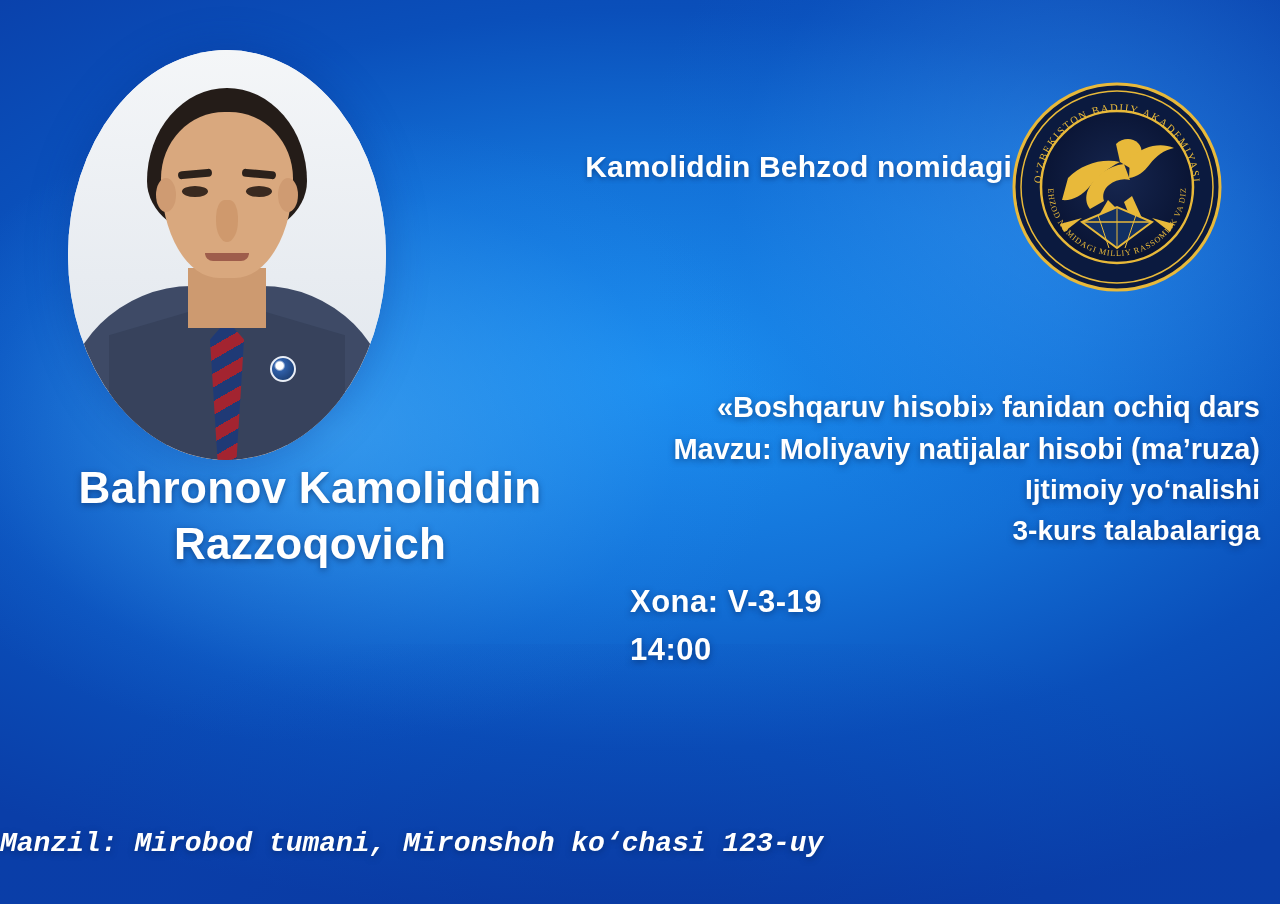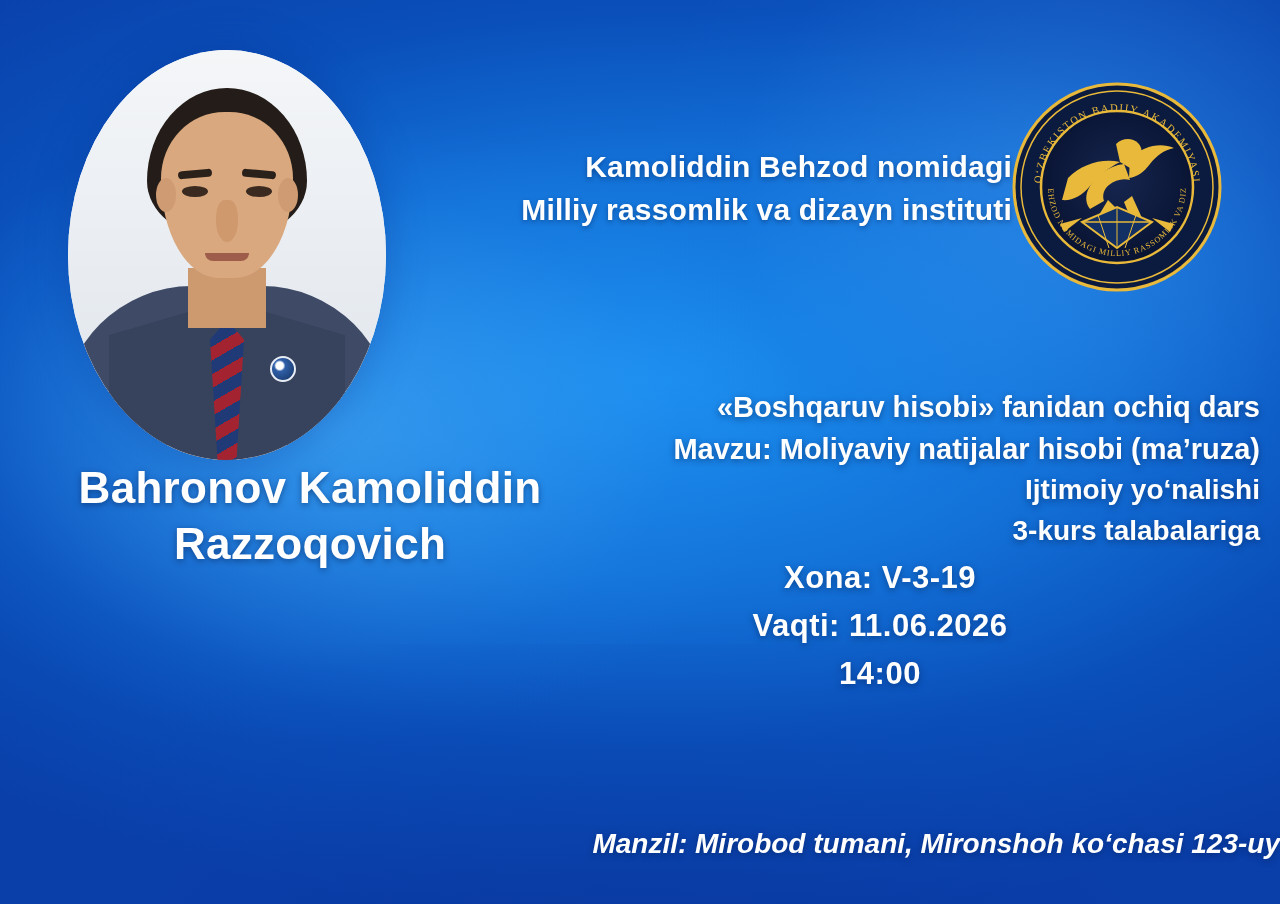--- a/index.html
+++ b/index.html
@@ -268,42 +268,42 @@
     font-weight: bold;
     line-height: 1.45;
   }
   .lesson .l-line.big {
     font-size: 29px;
   }
 
   .when {
     position: absolute;
     left: 630px;
-    top: 554px;
+    top: 578px;
     width: 500px;
-    text-align: center;
+    text-align: left;
     color: #ffffff;
     text-shadow: 0 2px 6px rgba(3,30,80,0.5);
   }
   .when div {
     font-size: 31px;
     font-weight: bold;
     line-height: 1.55;
     letter-spacing: .5px;
   }
 
   
   .address {
     position: absolute;
     left: 0;
     top: 828px;
     width: 1280px;
-    text-align: right;
+    text-align: left;
     color: #ffffff;
-    font-family: Liberation Sans, sans-serif;
+    font-family: Liberation Mono, monospace;
     font-style: italic;
     font-weight: bold;
     font-size: 28px;
     text-shadow: 0 2px 6px rgba(3,30,80,0.5);
   }
 </style>
 </head>
 <body>
 
 <div class="poster">
@@ -327,21 +327,20 @@
     <div class="p-brow-l"></div>
     <div class="p-brow-r"></div>
     <div class="p-eye-l"></div>
     <div class="p-eye-r"></div>
     <div class="p-nose"></div>
     <div class="p-mouth"></div>
   </div>
 
   <div class="inst-title">
     <div>Kamoliddin Behzod nomidagi</div>
-    <div>Milliy rassomlik va dizayn instituti</div>
   </div>
 
   <div class="emblem">
     <svg viewBox="0 0 210 210" width="210" height="210" aria-hidden="true">
       <defs>
         <path id="arcTop" d="M 29,105 A 76,76 0 0 1 181,105"></path>
         <path id="arcBottom" d="M 36,105 A 69,69 0 0 0 174,105"></path>
         <radialGradient id="emblemBg" cx="50%" cy="45%" r="65%">
           <stop offset="0%" stop-color="#16264f"></stop>
           <stop offset="100%" stop-color="#060f2c"></stop>
@@ -390,18 +389,17 @@
 
   <div class="lesson">
     <div class="l-line big">«Boshqaruv hisobi» fanidan ochiq dars</div>
     <div class="l-line big">Mavzu: Moliyaviy natijalar hisobi (ma’ruza)</div>
     <div class="l-line">Ijtimoiy yo‘nalishi</div>
     <div class="l-line">3-kurs talabalariga</div>
   </div>
 
   <div class="when">
     <div>Xona: V-3-19</div>
-    <div>Vaqti: 11.06.2026</div>
     <div>14:00</div>
   </div>
 
   <div class="address">Manzil: Mirobod tumani, Mironshoh ko‘chasi 123-uy</div>
 </div>
 
 </body></html>

